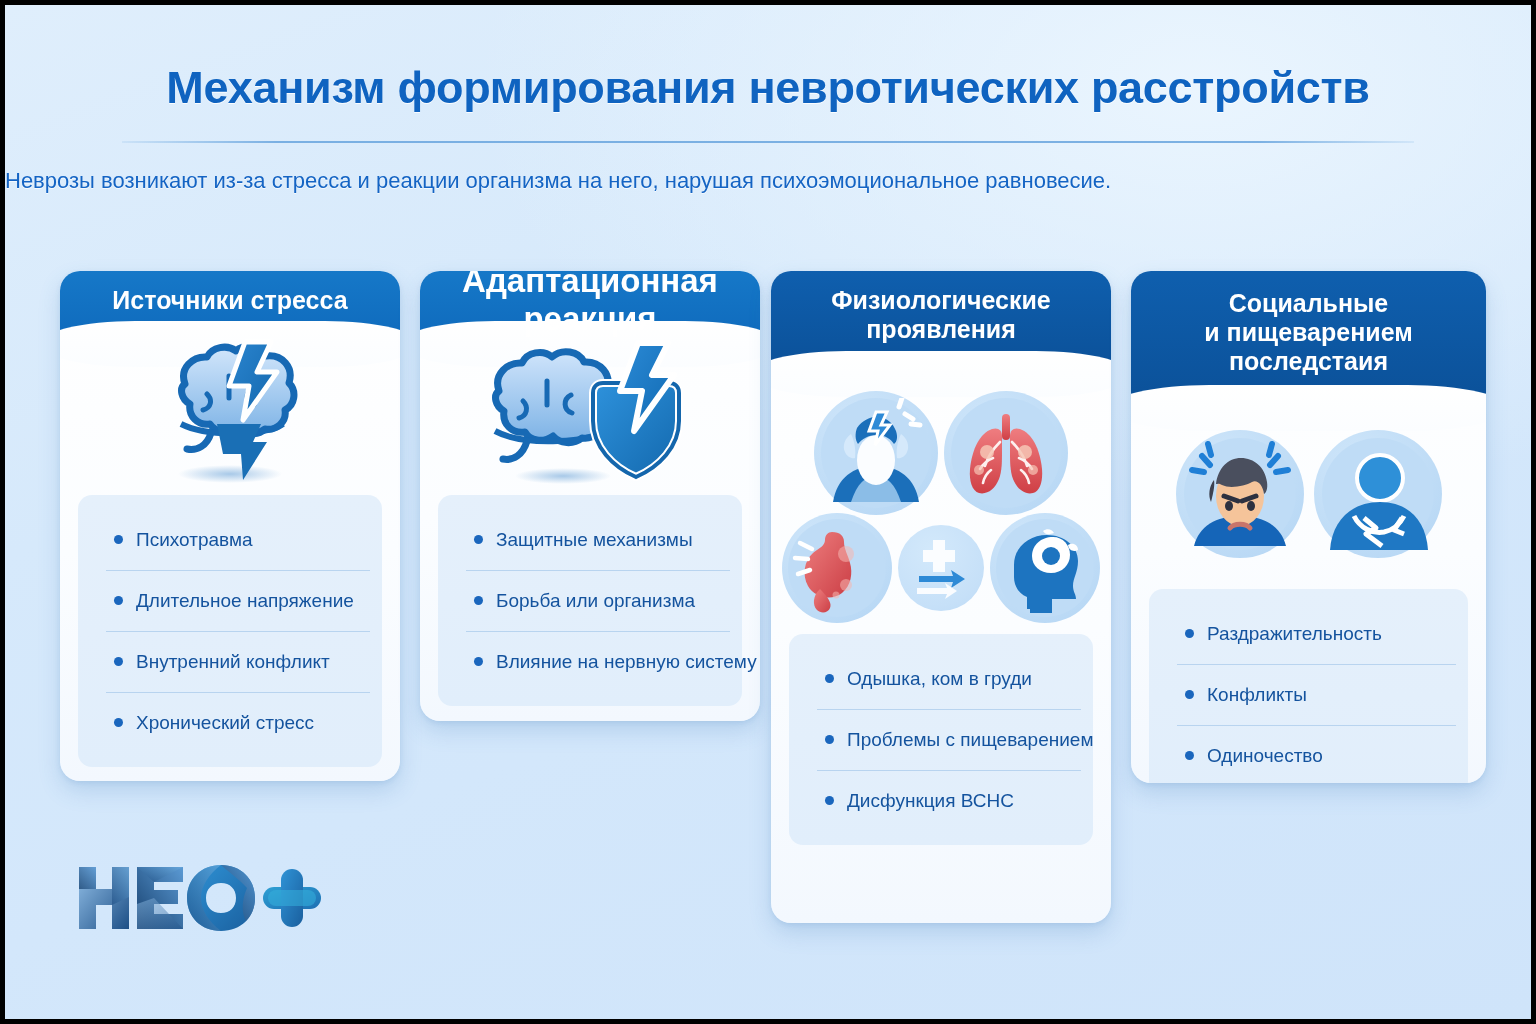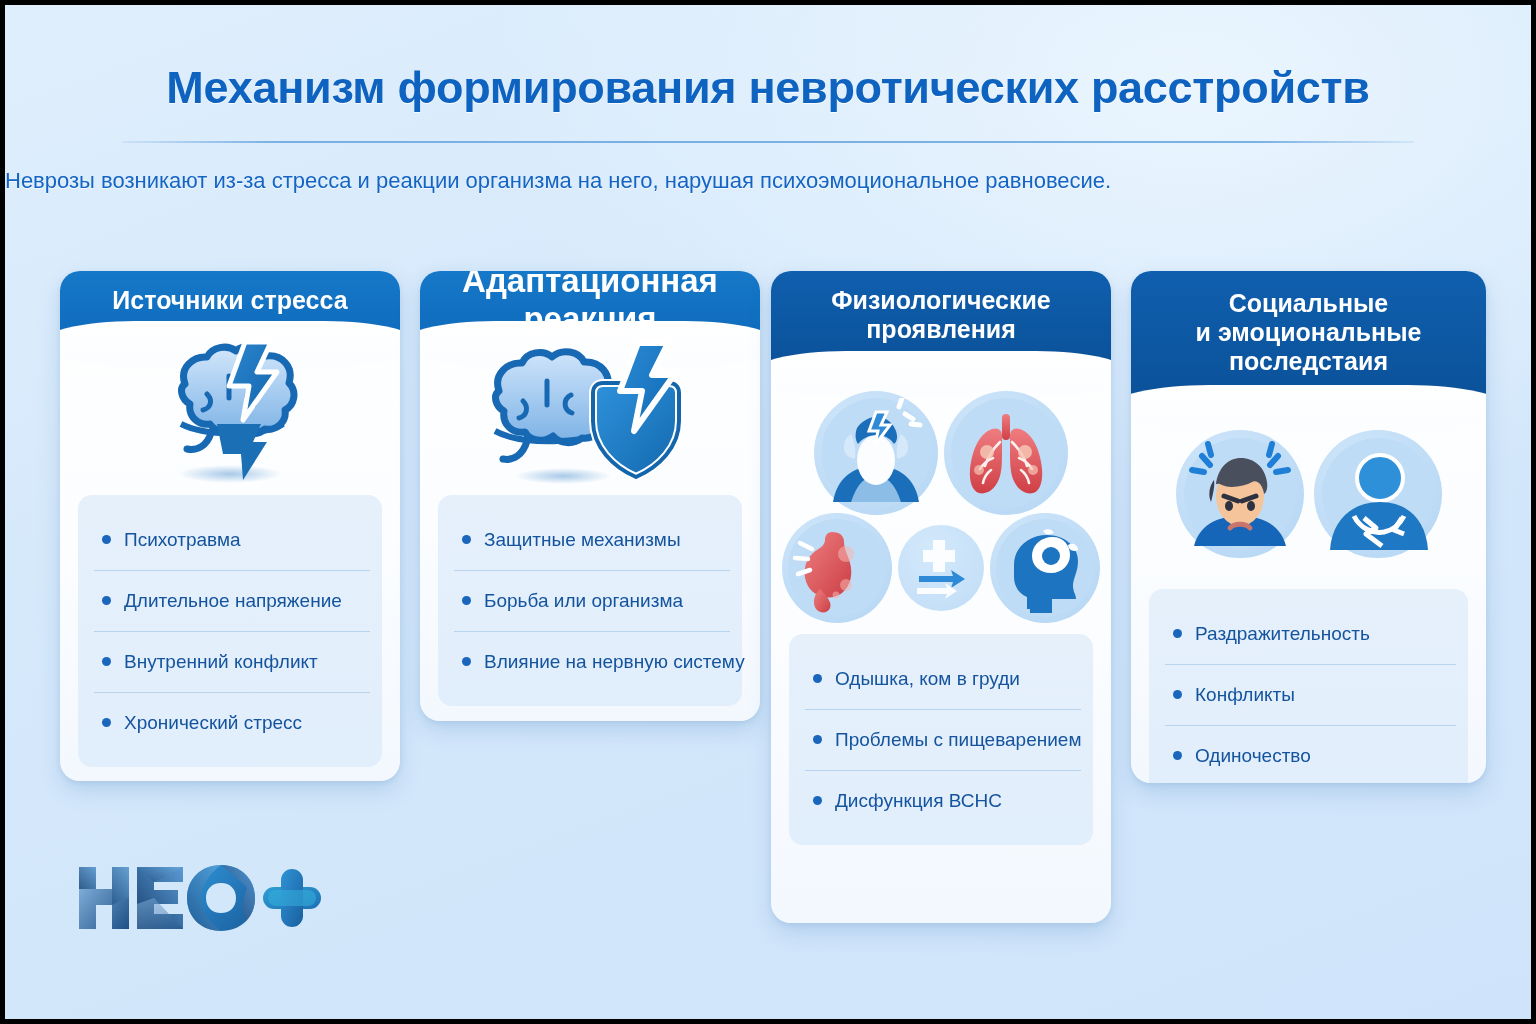--- a/index.html
+++ b/index.html
@@ -87,21 +87,21 @@
   .card-art {
     position: relative;
     width: 100%;
     display: flex;
     align-items: center;
     justify-content: center;
   }
 
   .bullets {
     margin: 0 18px;
-    padding: 14px 0 14px 4px;
+    padding: 14px 0 14px 16px;
     border-radius: 14px;
     background: linear-gradient(180deg, #e5f0fb 0%, #e1eefb 100%);
   }
   .bullet {
     position: relative;
     display: flex;
     align-items: center;
     padding: 0 18px 0 20px;
     color: #14539e;
     font-size: 19px;
@@ -371,21 +371,21 @@
           <span class="dot"></span>
           <span class="bullet-label">Дисфункция ВСНС</span>
         </div>
       </div>
     </section>
 
     <section class="card" id="card-4">
       <div class="card-head">
         <span class="head-text">
           <span>Социальные</span><br>
-          <span>и эмоциональные</span><br>
+          <span>и пищеварением</span><br>
           <span>последстаия</span>
         </span>
       </div>
       <div class="card-art">
         <div class="icon-row" style="gap:10px">
 
           <span class="icon-circle" style="width:128px;height:128px">
             <svg width="120" height="120" viewBox="0 0 120 120">
               <circle cx="60" cy="60" r="56" fill="#bfdcf6"></circle>
               <path d="M14 112c5-20 22-30 46-30s41 10 46 30z" fill="#1565b8"></path>

